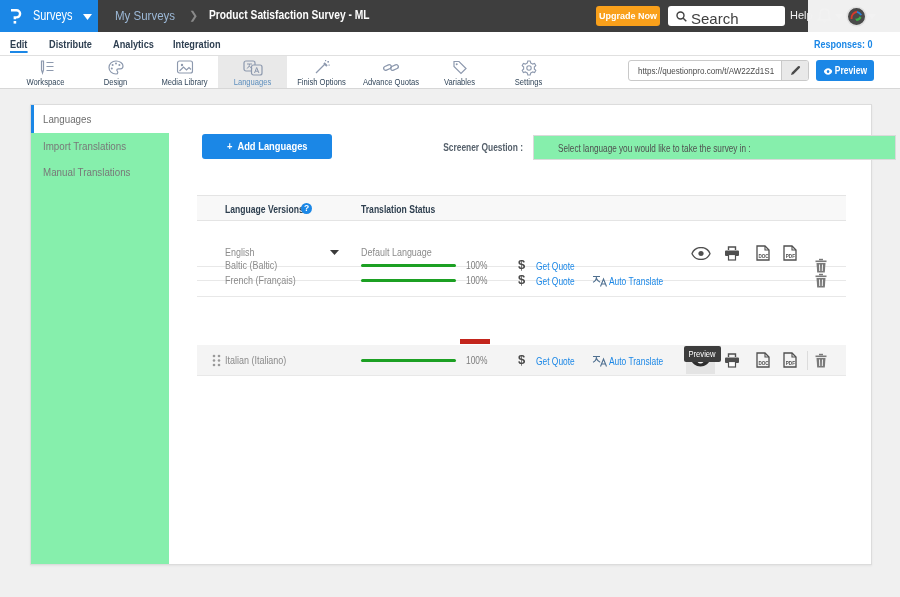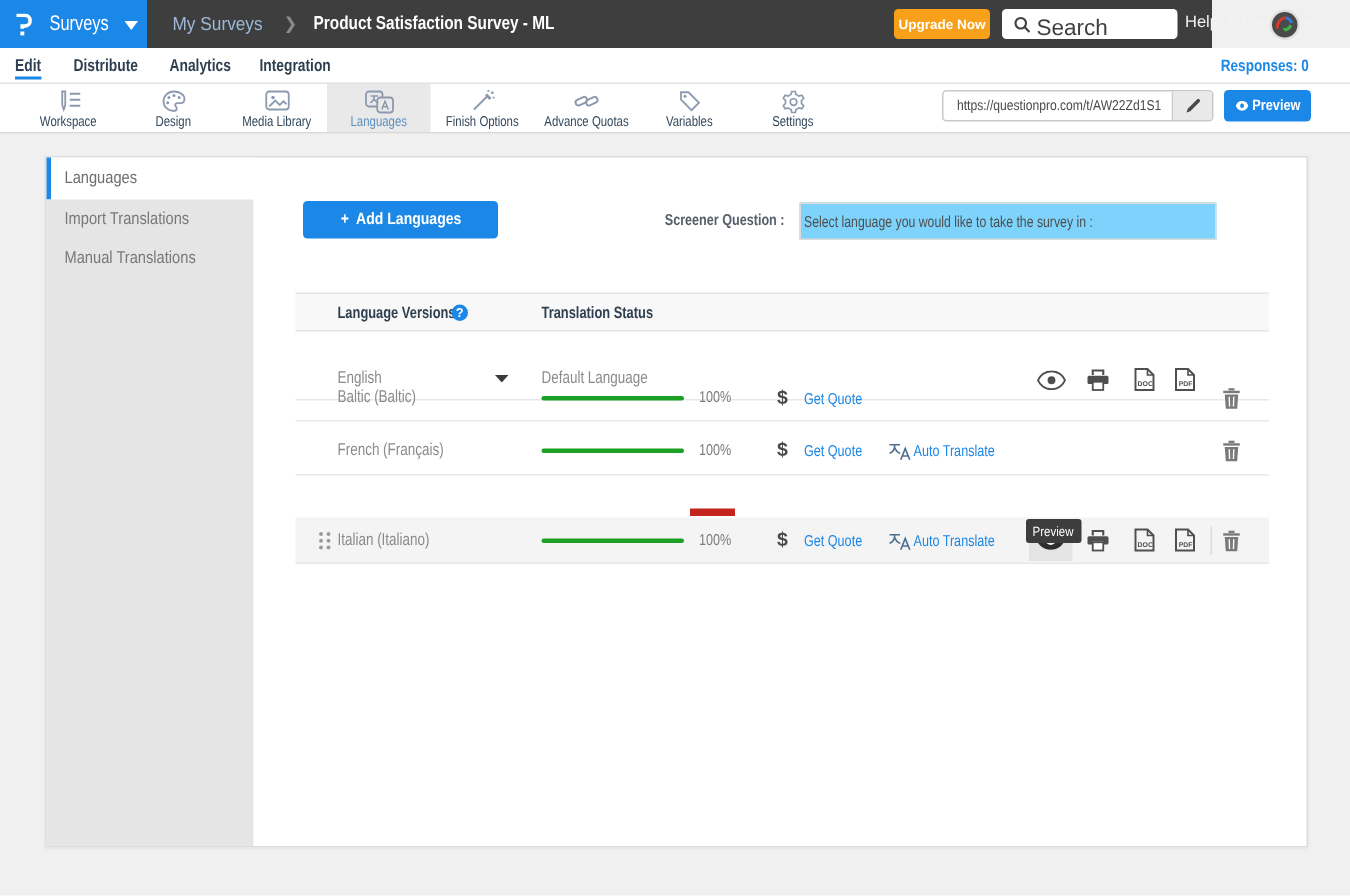--- a/index.html
+++ b/index.html
@@ -35,37 +35,37 @@
 .tab-active { background:#e9e9e9; }
 .tab-active .lbl { color:#5d8fbe; }
 .urlbox { position:absolute; left:628px; top:4px; width:181px; height:21px; border:1px solid #c9c9c9; border-radius:3px; background:#fff; }
 .urlbox .txt { position:absolute; left:9px; top:4px; font-size:9.5px; color:#4a4a4a; white-space:nowrap; transform:scaleX(0.85); transform-origin:left center; }
 .urlbox .pen { position:absolute; right:0; top:0; width:27px; height:19px; background:#e9e9e9; border-left:1px solid #c9c9c9; border-radius:0 2px 2px 0; }
 .previewbtn { position:absolute; left:816px; top:4px; width:58px; height:21px; background:#1b87e6; border-radius:3px; color:#fff; font-size:10px; font-weight:bold; text-align:center; line-height:21px; } .previewbtn span { display:inline-block; transform:scaleX(0.85); }
 
 
 .card { position:absolute; left:30px; top:104px; width:842px; height:461px; background:#fff; border:1px solid #dcdcdc; box-shadow:0 1px 2px rgba(0,0,0,.06); }
 .side-active { position:absolute; left:0; top:0; width:138px; height:28px; background:#fff; border-left:3px solid #1b87e6; color:#6e6e6e; font-size:11.5px; line-height:28px; padding-left:9px; } .side-active span, .side-item span { display:inline-block; transform:scaleX(0.85); transform-origin:left center; }
-.side-rest { position:absolute; left:0; top:28px; width:138px; height:431px; background:#e5e5e5; }
+.side-rest { position:absolute; left:0; top:28px; width:138px; height:431px; background:#86efac; }
 .side-item { color:#787878; font-size:11.5px; height:26px; line-height:26px; padding-left:12px; }
 
 
 .addbtn { position:absolute; left:171px; top:29px; width:130px; height:25px; background:#1b87e6; border-radius:3px; color:#fff; font-size:11px; font-weight:bold; text-align:center; line-height:25px; }
 .scr-label { position:absolute; left:300px; top:36px; width:192px; text-align:right; color:#55606b; font-size:10.5px; font-weight:bold; transform:scaleX(0.80); transform-origin:right center; }
-.scr-select { position:absolute; left:502px; top:30px; width:278px; height:25px; background:#7dd3fc; border:1px solid #dadada; color:#4f4f4f; font-size:10.5px; line-height:24px; padding-left:2px; }
+.scr-select { position:absolute; left:502px; top:30px; width:363px; height:25px; background:#86efac; border:1px solid #dadada; color:#4f4f4f; font-size:10.5px; line-height:24px; padding-left:24px; }
 
 
 .thead { position:absolute; left:166px; top:90px; width:649px; height:26px; background:#f8f8f8; border-top:1px solid #e4e4e4; border-bottom:1px solid #e4e4e4; }
 .th1 { position:absolute; left:28px; top:7px; color:#2e3f4f; font-size:11px; font-weight:bold; transform:scaleX(0.78); transform-origin:left center; }
 .th2 { position:absolute; left:164px; top:7px; color:#2e3f4f; font-size:11px; font-weight:bold; transform:scaleX(0.78); transform-origin:left center; }
 .qmark { position:absolute; left:104px; top:7px; width:11px; height:11px; background:#1b87e6; border-radius:50%; color:#fff; font-size:8.5px; font-weight:bold; text-align:center; line-height:11px; }
 .row { position:absolute; left:166px; width:649px; height:31px; border-bottom:1px solid #e8e8e8; }
 .r1 { top:133px; height:29px; }
 .r2 { top:145px; }
-.r3 { top:180px; height:32px; }
+.r3 { top:160px; height:32px; }
 .r4 { top:208px; background:#f4f4f4;margin-top:32px; }
 .langname { position:absolute; left:28px; top:9px; color:#8b8b8b; font-size:11.5px; transform:scaleX(0.78); transform-origin:left center; }
 .r1 .langname { top:8px; }
 .progress { position:absolute; left:164px; top:14px; width:95px; height:3px; background:#1ca023; border-radius:2px; }
 .pct { position:absolute; left:269px; top:9px; color:#7c7c7c; font-size:10.5px; transform:scaleX(0.80); transform-origin:left center; }
 .dollar { position:absolute; left:321px; top:7px; color:#4a4a4a; font-size:13px; font-weight:bold; }
 .getquote { position:absolute; left:339px; top:10px; color:#1b87e6; font-size:10.5px; transform:scaleX(0.80); transform-origin:left center; }
 .autotr { position:absolute; left:412px; top:10px; color:#1b87e6; font-size:10.5px; transform:scaleX(0.80); transform-origin:left center; }
 .ricon { position:absolute; top:8px; }
 .redmark { position:absolute; left:429px; top:234px; width:30px; height:5px; background:#c3251c; }

